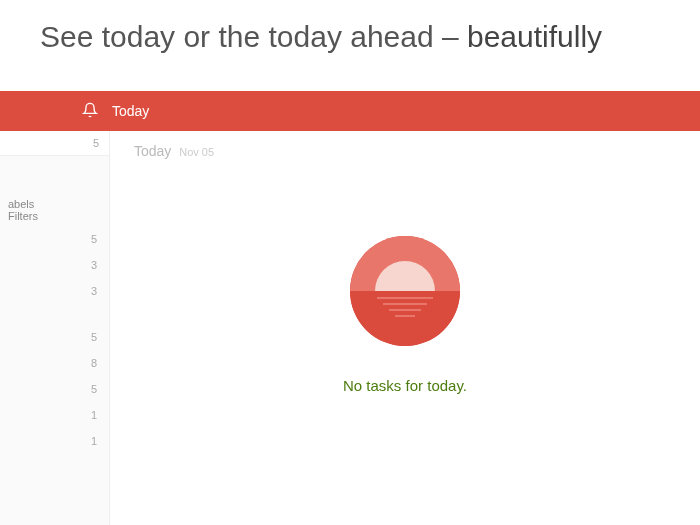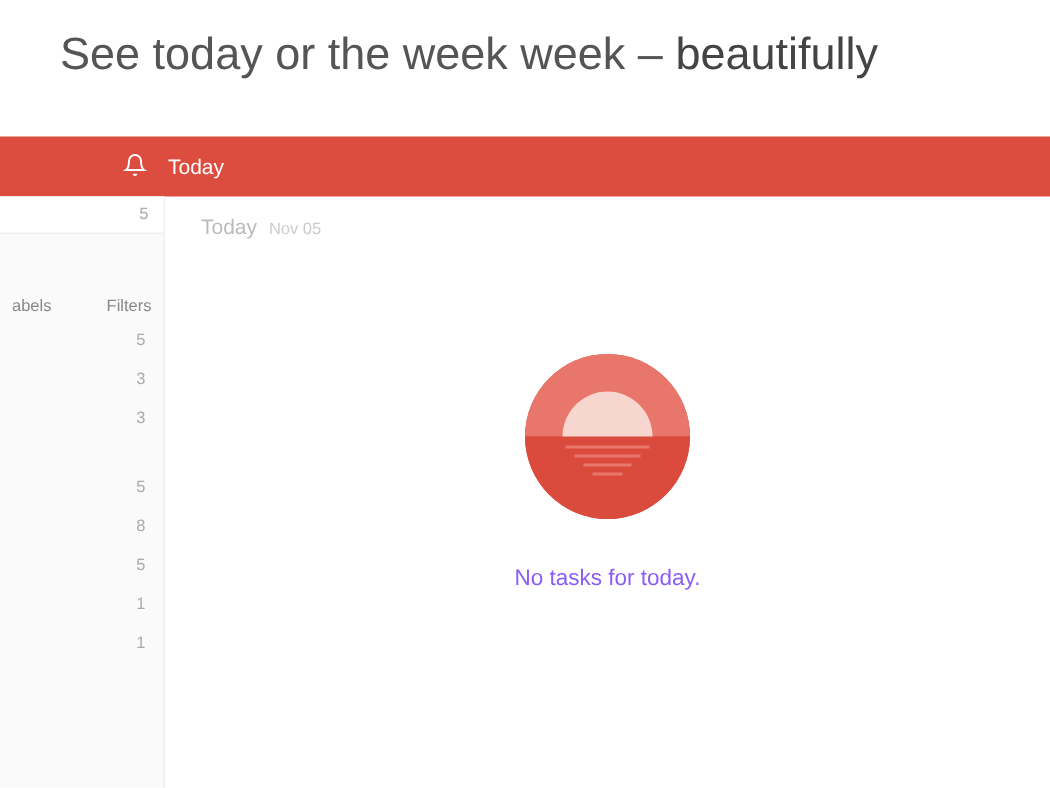--- a/index.html
+++ b/index.html
@@ -59,20 +59,21 @@
       background: #fff;
       border-bottom: 1px solid #f0f0f0;
     }
     .sb-tabs {
       display: flex;
       justify-content: space-between;
       padding: 0 8px;
       margin-top: 42px;
       margin-bottom: 4px;
       color: #888;
+      flex-direction: column;
     }
     .sb-tab { font-size: 11px; }
     .sb-row {
       text-align: right;
       padding: 7px 12px 7px 0;
       color: #aaa;
     }
     .sb-gap { height: 20px; }
     
     .main {
@@ -97,29 +98,29 @@
       align-items: center;
       margin-top: 60px;
     }
     .sunset {
       width: 120px;
       height: 120px;
       margin-bottom: 26px;
     }
     .empty-text {
       font-size: 15px;
-      color: #8b5cf6;
+      color: #4d7c0f;
       text-align: right;
     }
   </style>
 </head>
 <body>
 
 <div class="headline">
-  <span>See today or the week week – </span><strong>beautifully</strong>
+  <span>See today or the today ahead – </span><strong>beautifully</strong>
 </div>
 
 <div class="app">
 
   <div class="topbar">
     <div class="bell-area">
       <span>
         <svg width="16" height="16" viewBox="0 0 24 24" fill="none" stroke="#fff" stroke-width="2">
           <path d="M18 8a6 6 0 0 0-12 0c0 7-3 9-3 9h18s-3-2-3-9"></path>
           <path d="M13.7 21a2 2 0 0 1-3.4 0"></path>

